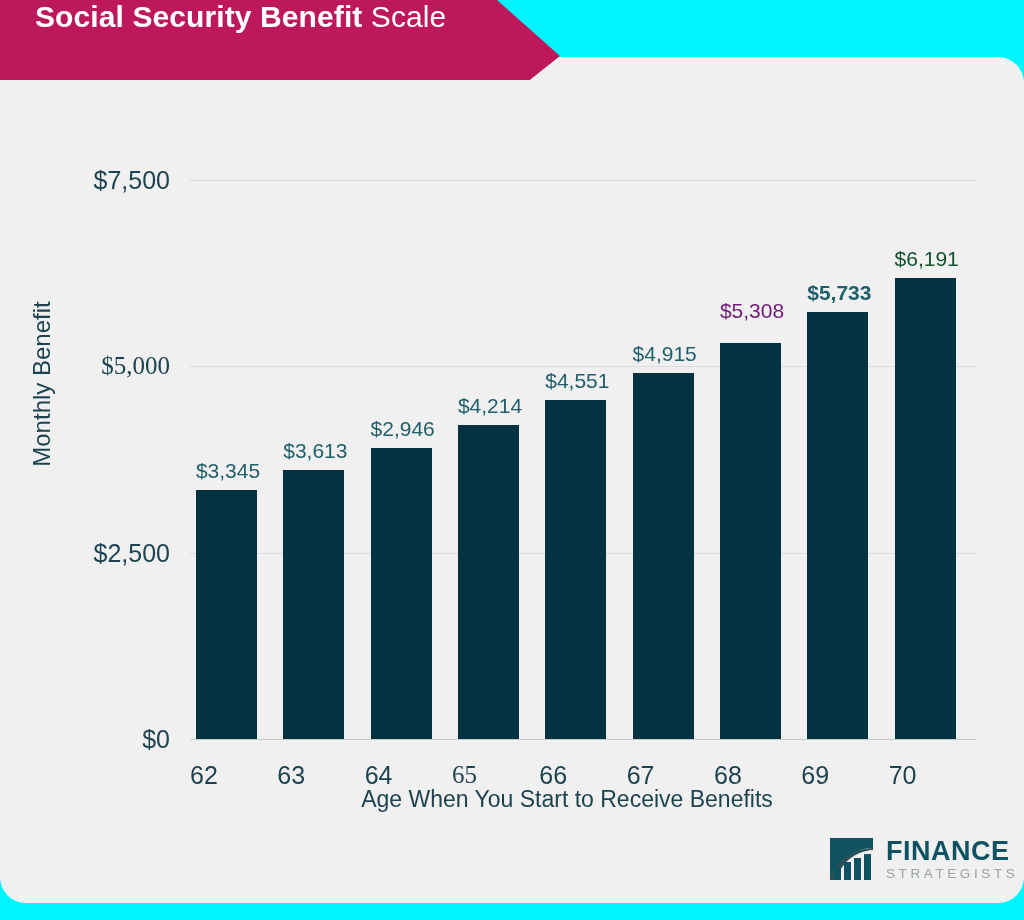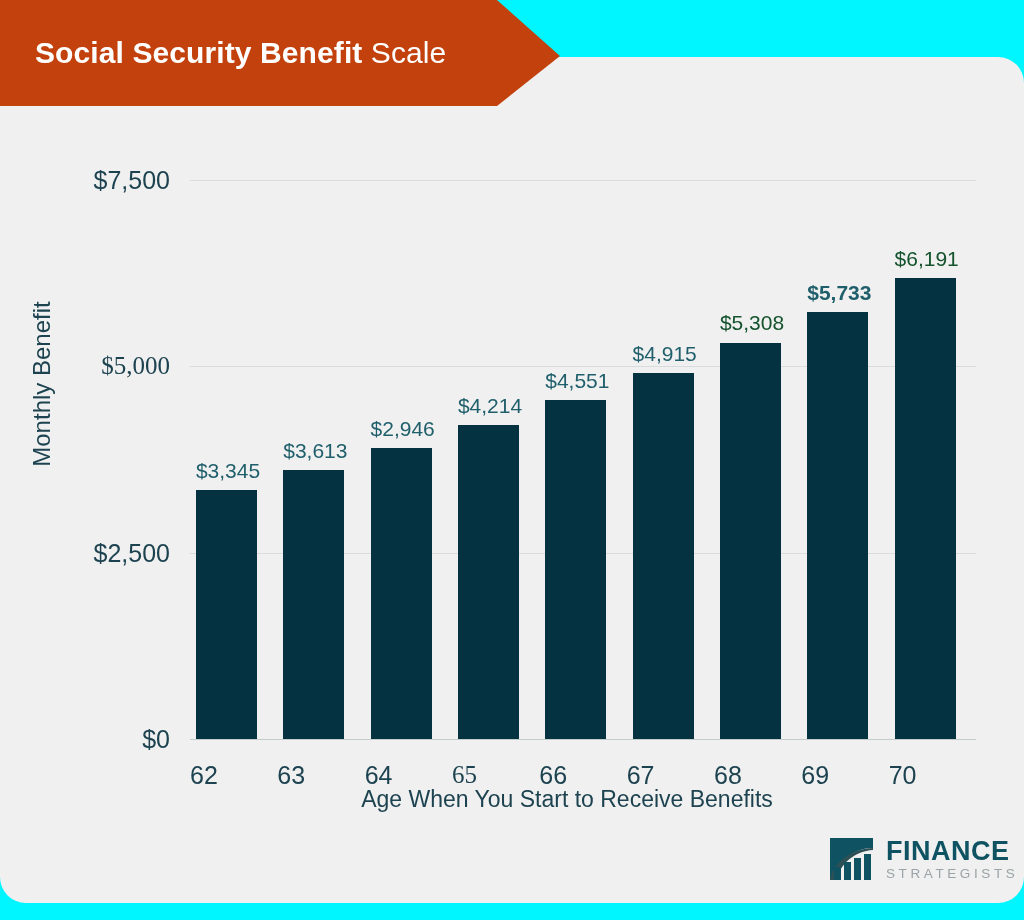--- a/index.html
+++ b/index.html
@@ -29,26 +29,26 @@
     background: #f0f0f0;
     border-radius: 26px;
   }
 
   
   .banner {
     position: absolute;
     left: 0;
     top: 0;
     width: 560px;
-    height: 106px;
-    background: #c2410c;
+    height: 80px;
+    background: #be185d;
     -webkit-clip-path: polygon(0 0, 497px 0, 560px 56px, 497px 106px, 0 106px);
     clip-path: polygon(0 0, 497px 0, 560px 56px, 497px 106px, 0 106px);
     display: flex;
-    align-items: center;
+    align-items: flex-start;
   }
   .banner-title {
     color: #ffffff;
     font-size: 30px;
     font-weight: 400;
     letter-spacing: 0.1px;
     margin-left: 35px;
     white-space: nowrap;
   }
   .banner-title .strong {
@@ -248,21 +248,21 @@
       <div class="bar-slot" style="left: 349.333px; text-decoration: underline;">
         <div class="bar" style="height: 339.201px; background: rgb(4, 50, 64);"></div>
         <div class="bar-value" style="bottom: 346.201px; color: rgb(31, 95, 107);">$4,551</div>
       </div>
       <div class="bar-slot" style="left: 436.667px;">
         <div class="bar" style="height: 366.331px; background: rgb(4, 50, 64);"></div>
         <div class="bar-value" style="bottom: 373.331px; color: rgb(31, 95, 107);">$4,915</div>
       </div>
       <div class="bar-slot" style="left: 524px;">
         <div class="bar" style="height: 395.623px; background: rgb(4, 50, 64);"></div>
-        <div class="bar-value" style="bottom: 404px; color: #14532d;">$5,308</div>
+        <div class="bar-value" style="bottom: 416px; color: #701a75;">$5,308</div>
       </div>
       <div class="bar-slot" style="left: 611.333px;">
         <div class="bar" style="height: 427.3px; background: rgb(4, 50, 64);"></div>
         <div class="bar-value" style="bottom: 434.3px; color: rgb(31, 95, 107); font-weight: bold;">$5,733</div>
       </div>
       <div class="bar-slot" style="left: 698.667px;">
         <div class="bar" style="height: 461.436px; background: rgb(4, 50, 64);"></div>
         <div class="bar-value" style="bottom: 468.436px; color: #14532d;">$6,191</div>
       </div>
     </div>

